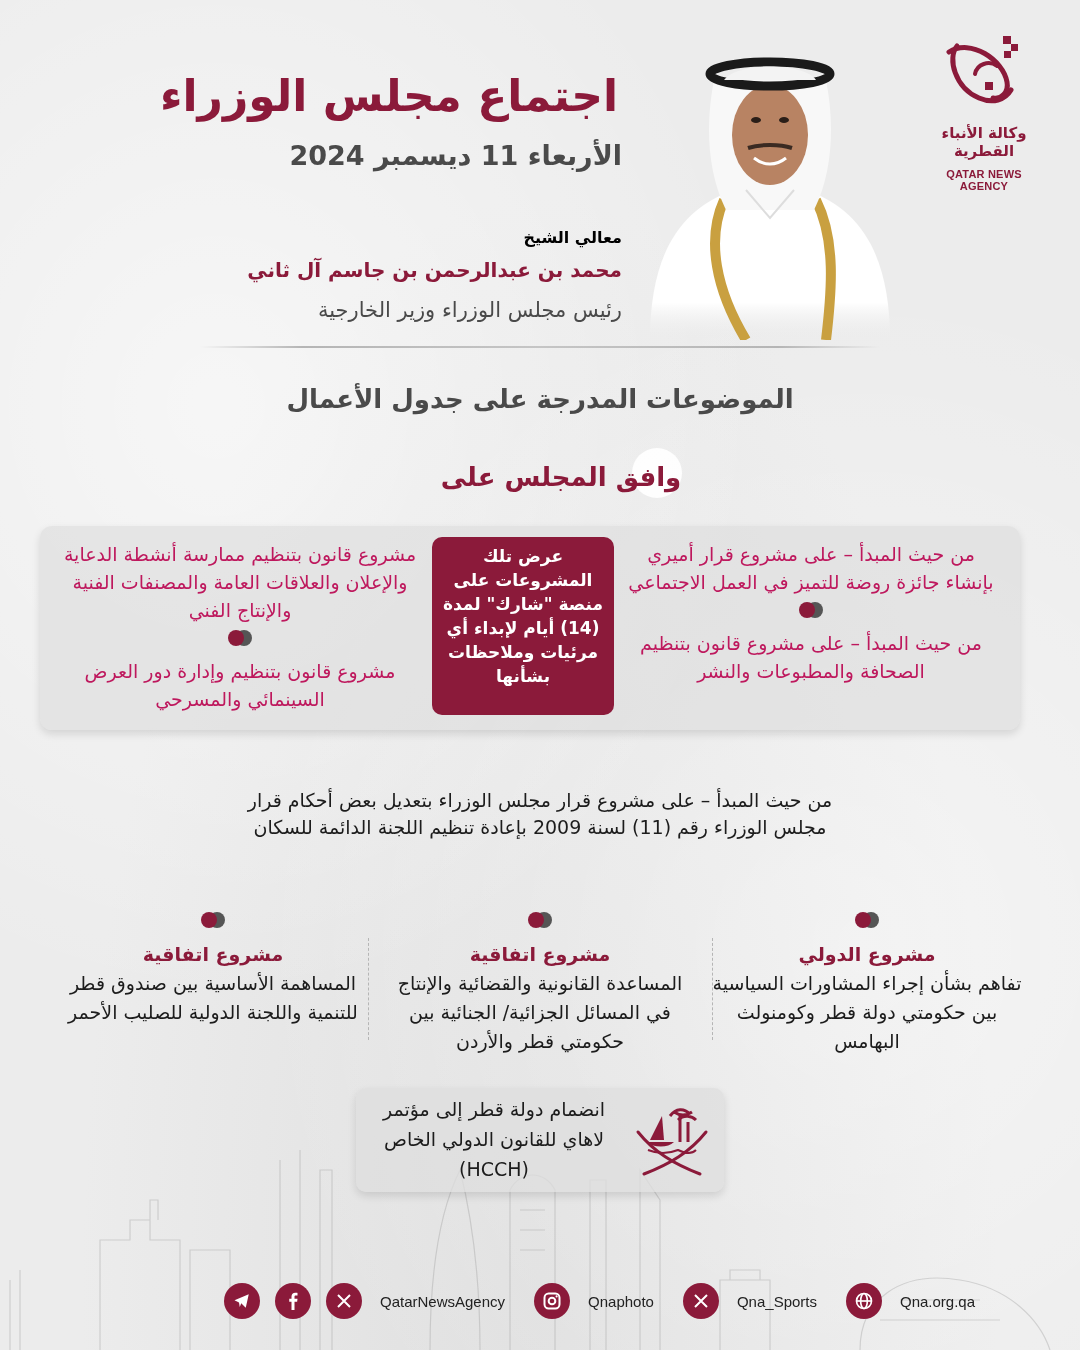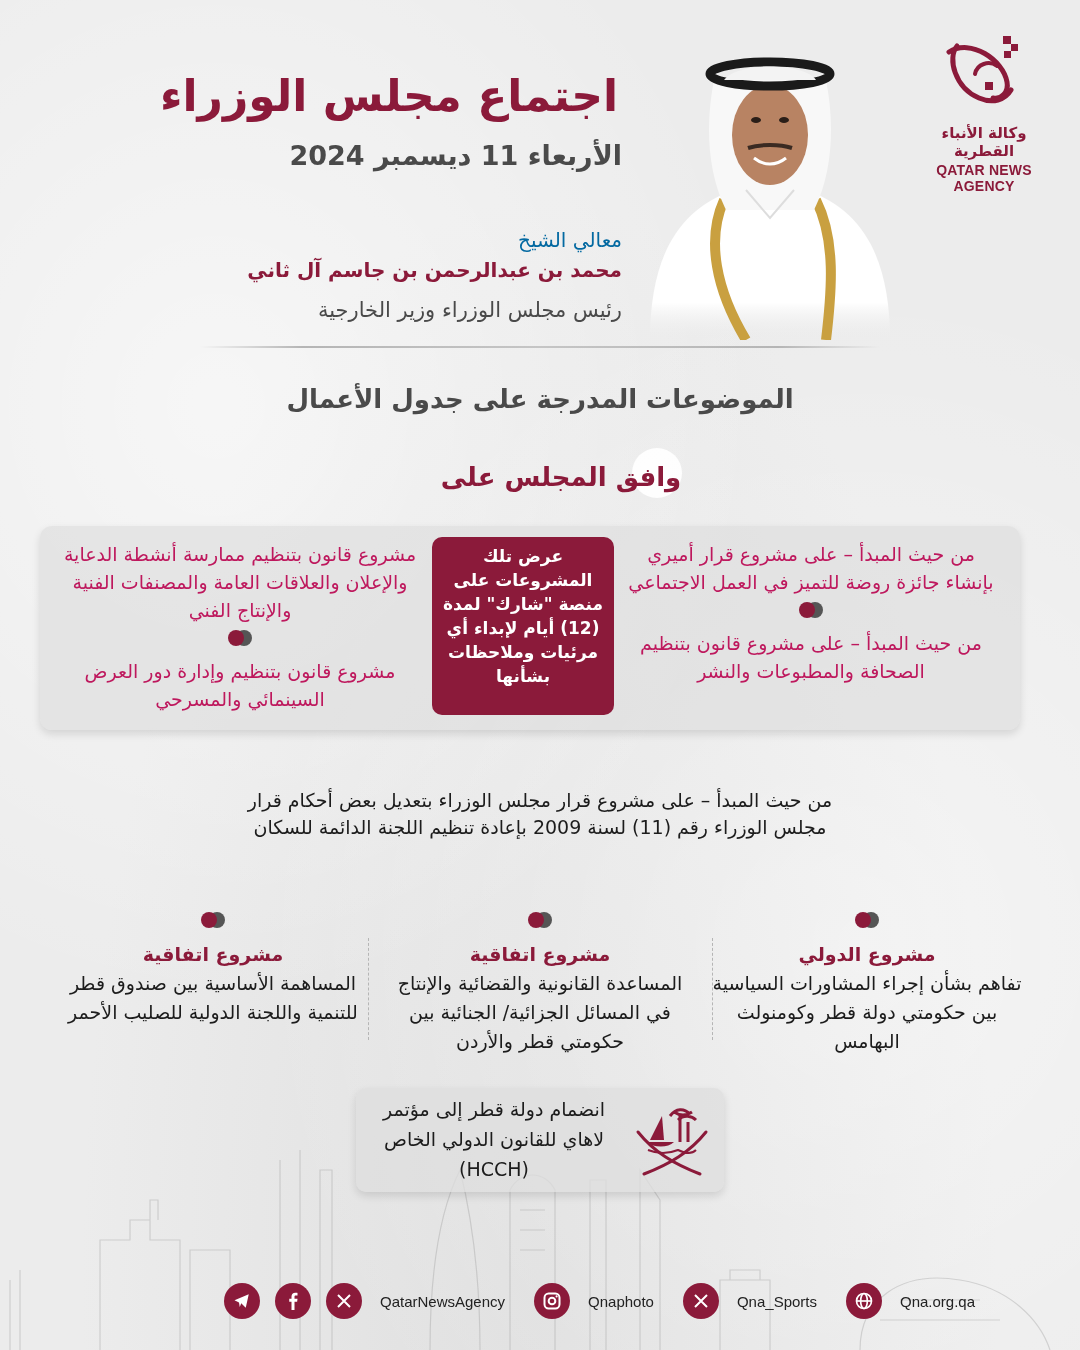--- a/index.html
+++ b/index.html
@@ -14,29 +14,29 @@
     font-family: "DejaVu Sans", sans-serif;
     color: #1c1c1c;
     direction: rtl;
   }
   .abs { position: absolute; }
 
   
   .logo { right: 36px; top: 30px; width: 120px; text-align: center; direction: ltr; }
   .logo svg { display: block; margin: 0 auto; }
   .logo .ar { font-size: 15px; font-weight: bold; color: #8b1a3a; direction: rtl; margin-top: 14px; }
-  .logo .en { font-family: "Liberation Sans", sans-serif; font-weight: bold; font-size: 14px; color: #8b1a3a; letter-spacing: 0.2px; margin-top: 2px; }
+  .logo .en { font-family: "Liberation Sans", sans-serif; font-weight: bold; font-size: 11px; color: #8b1a3a; letter-spacing: 0.2px; margin-top: 8px; }
 
   
   .portrait { left: 636px; top: 40px; width: 268px; height: 300px; }
 
   
   .title { right: 462px; top: 70px; font-size: 44px; font-weight: bold; color: #8b1a3a; white-space: nowrap; }
   .date { right: 458px; top: 140px; font-size: 27px; font-weight: bold; color: #4a4a4a; white-space: nowrap; }
-  .honor { right: 458px; top: 228px; font-size: 20px; font-weight: normal; color: #0369a1; white-space: nowrap; }
+  .honor { right: 458px; top: 228px; font-size: 16px; font-weight: bold; color: #000000; white-space: nowrap; }
   .pname { right: 458px; top: 258px; font-size: 20px; font-weight: bold; color: #8b1a3a; white-space: nowrap; }
   .prole { right: 458px; top: 298px; font-size: 21px; color: #4a4a4a; white-space: nowrap; }
 
   .divider { left: 200px; top: 346px; width: 680px; height: 2px;
     background: linear-gradient(to right, rgba(160,160,160,0) 0%, #b5b5b5 15%, #c5c5c5 50%, #b5b5b5 85%, rgba(160,160,160,0) 100%); }
 
   .agenda { left: 0; width: 1080px; top: 384px; text-align: center; font-size: 26px; font-weight: bold; color: #4a4a4a; }
   .approved { left: 0; width: 1080px; top: 462px; text-align: center; font-size: 26px; font-weight: bold; color: #8b1a3a; padding-left: 42px; }
   .approved-dot { left: 632px; top: 448px; width: 50px; height: 50px; border-radius: 50%; background: rgba(255,255,255,0.9); }
 
@@ -150,21 +150,21 @@
     <div>من حيث المبدأ – على مشروع قرار أميري بإنشاء جائزة روضة للتميز في العمل الاجتماعي</div>
     <div class="bullet"><span class="g"></span><span class="r"></span></div>
     <div>من حيث المبدأ – على مشروع قانون بتنظيم الصحافة والمطبوعات والنشر</div>
   </div>
   <div class="col col-left">
     <div>مشروع قانون بتنظيم ممارسة أنشطة الدعاية والإعلان والعلاقات العامة والمصنفات الفنية والإنتاج الفني</div>
     <div class="bullet"><span class="g"></span><span class="r"></span></div>
     <div>مشروع قانون بتنظيم وإدارة دور العرض السينمائي والمسرحي</div>
   </div>
 </div>
-<div class="abs redbox">عرض تلك المشروعات على منصة "شارك" لمدة (12) أيام لإبداء أي مرئيات وملاحظات بشأنها</div>
+<div class="abs redbox">عرض تلك المشروعات على منصة "شارك" لمدة (14) أيام لإبداء أي مرئيات وملاحظات بشأنها</div>
 
 <div class="abs middle-item">من حيث المبدأ – على مشروع قرار مجلس الوزراء بتعديل بعض أحكام قرار مجلس الوزراء رقم (11) لسنة 2009 بإعادة تنظيم اللجنة الدائمة للسكان</div>
 
 <div class="tri tri-1">
   <div class="bullet"><span class="g"></span><span class="r"></span></div>
   <div class="head">مشروع الدولي</div>
   <div>تفاهم بشأن إجراء المشاورات السياسية بين حكومتي دولة قطر وكومنولث البهامس</div>
 </div>
 <div class="vsep" style="left:712px;"></div>
 <div class="tri tri-2">

